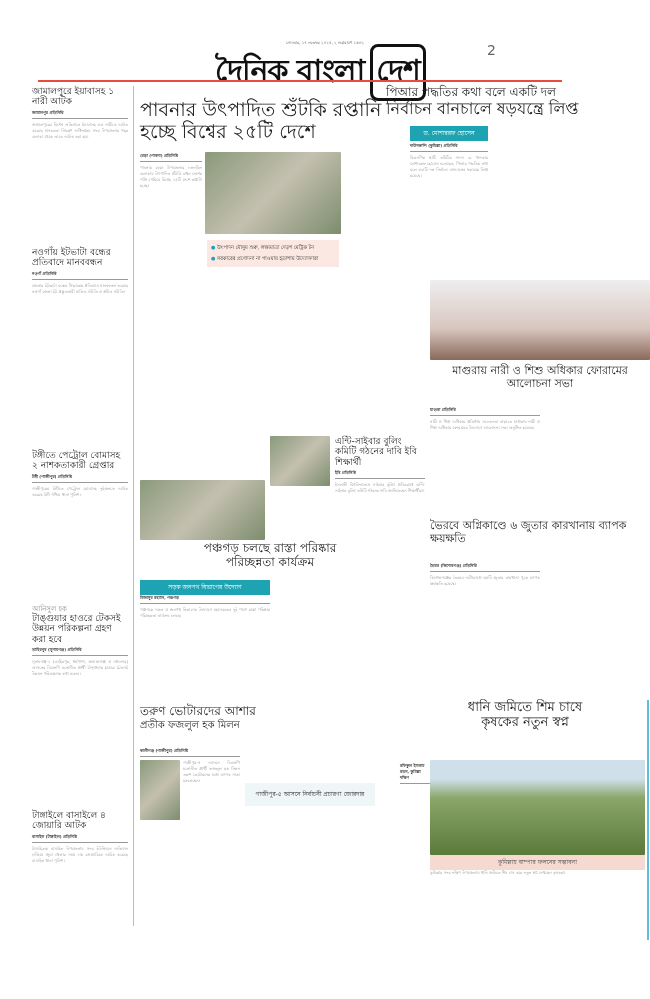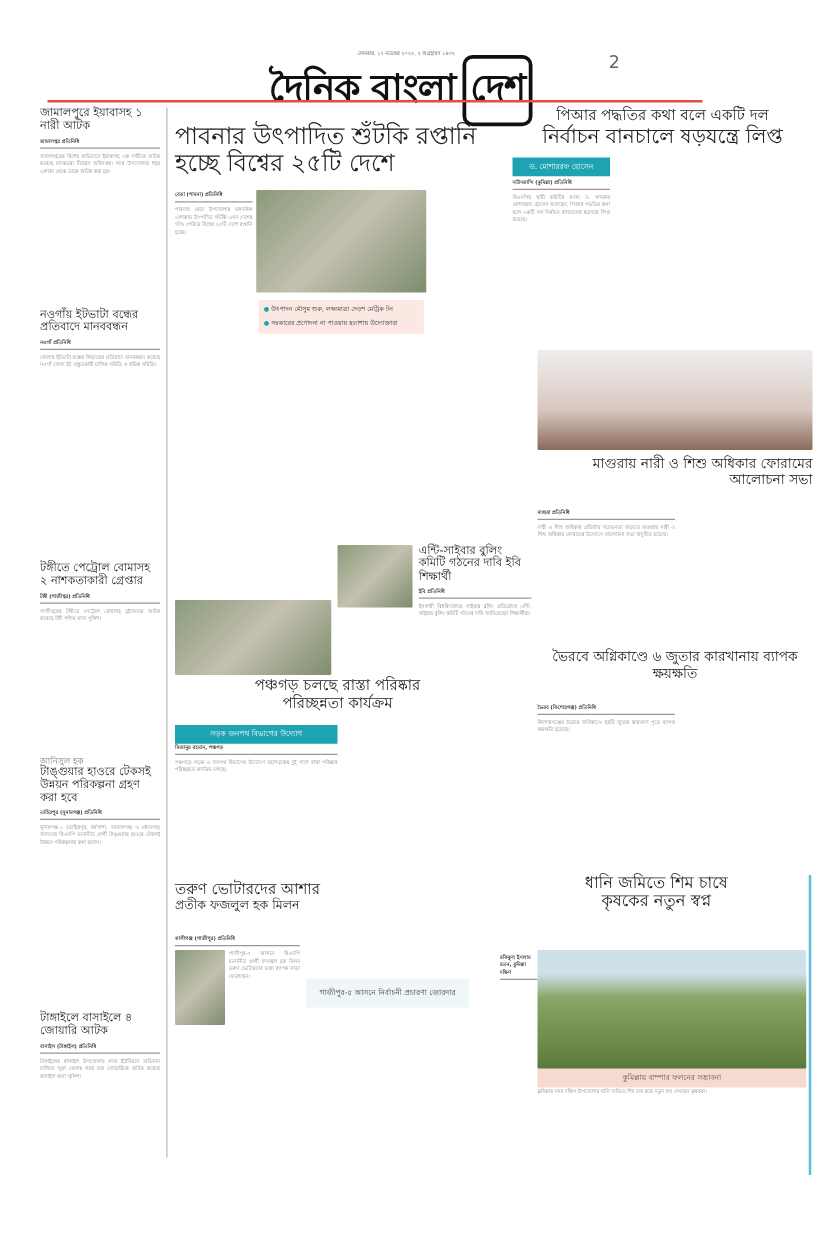--- a/index.html
+++ b/index.html
@@ -65,47 +65,47 @@
 </div>
 <div class="photo" style="left:205px;top:152px;width:136px;height:82px"></div>
 <div class="abs" style="left:207px;top:240px;width:132px;background:#fbe8e2;padding:4px">
   <div style="font-size:5px;color:#333;margin-bottom:3px"><span class="bullet">●</span> <span>উৎপাদন মৌসুম শুরু, লক্ষ্যমাত্রা দেড়শ মেট্রিক টন</span></div>
   <div style="font-size:5px;color:#333"><span class="bullet">●</span> <span>সরকারের প্রণোদনা না পাওয়ায় হতাশায় উদ্যোক্তারা</span></div>
 </div>
 <div class="col" style="left:345px;top:152px;width:58px">
     <div class="text" style="height:250px"></div>
   </div>
 
-<div class="abs" style="left:410px;top:86px;width:240px;text-align:center">
+<div class="abs" style="left:386px;top:86px;width:240px;">
   <div class="hl" style="font-size:12px">পিআর পদ্ধতির কথা বলে একটি দল</div>
   <div class="hl" style="font-size:16px">নির্বাচন বানচালে ষড়যন্ত্রে লিপ্ত</div>
 </div>
 <div class="abs teal" style="left:410px;top:126px;width:78px">ড. মোশাররফ হোসেন</div>
 <div class="col" style="left:410px;top:140px;width:78px">
   <div class="byline">দাউদকান্দি (কুমিল্লা) প্রতিনিধি</div>
   <div class="text" style="height:110px;overflow:hidden">বিএনপির স্থায়ী কমিটির সদস্য ড. খন্দকার মোশাররফ হোসেন বলেছেন, পিআর পদ্ধতির কথা বলে একটি দল নির্বাচন বানচালের ষড়যন্ত্রে লিপ্ত রয়েছে।</div>
 </div>
 <div class="photo" style="left:430px;top:280px;width:220px;height:80px;background:linear-gradient(180deg,#eee,#d9c7c0 60%,#8a6a5a)"></div>
 
-<div class="abs" style="left:430px;top:365px;width:220px;text-align:right">
+<div class="abs" style="left:430px;top:365px;width:220px;text-align:center">
   <div class="hl" style="font-size:11px">মাগুরায় নারী ও শিশু অধিকার ফোরামের আলোচনা সভা</div>
 </div>
 <div class="col" style="left:430px;top:404px;width:110px">
   <div class="byline">মাগুরা প্রতিনিধি</div>
   <div class="text" style="height:40px;overflow:hidden">নারী ও শিশু অধিকার প্রতিষ্ঠায় সচেতনতা বাড়াতে মাগুরায় নারী ও শিশু অধিকার ফোরামের উদ্যোগে আলোচনা সভা অনুষ্ঠিত হয়েছে।</div>
 </div>
 
 <div class="photo" style="left:270px;top:436px;width:60px;height:50px"></div>
 <div class="col" style="left:335px;top:436px;width:90px">
   <div class="hl" style="font-size:9px">এন্টি-সাইবার বুলিং কমিটি গঠনের দাবি ইবি শিক্ষার্থী</div>
   <div class="byline">ইবি প্রতিনিধি</div>
   <div class="text" style="height:150px;overflow:hidden">ইসলামী বিশ্ববিদ্যালয়ে সাইবার বুলিং প্রতিরোধে এন্টি-সাইবার বুলিং কমিটি গঠনের দাবি জানিয়েছেন শিক্ষার্থীরা।</div>
 </div>
 
-<div class="abs" style="left:430px;top:520px;width:220px;text-align:center">
+<div class="abs" style="left:430px;top:520px;width:220px;text-align:left">
   <div class="hl" style="font-size:11px">ভৈরবে অগ্নিকাণ্ডে ৬ জুতার কারখানায় ব্যাপক ক্ষয়ক্ষতি</div>
 </div>
 <div class="col" style="left:430px;top:560px;width:110px">
   <div class="byline">ভৈরব (কিশোরগঞ্জ) প্রতিনিধি</div>
   <div class="text" style="height:130px;overflow:hidden">কিশোরগঞ্জের ভৈরবে অগ্নিকাণ্ডে ছয়টি জুতার কারখানা পুড়ে ব্যাপক ক্ষয়ক্ষতি হয়েছে।</div>
 </div>
 
 <div class="photo" style="left:140px;top:480px;width:125px;height:60px"></div>
 <div class="abs" style="left:140px;top:542px;width:260px;text-align:center">
   <div class="hl" style="font-size:12px">পঞ্চগড় চলছে রাস্তা পরিষ্কার</div>

